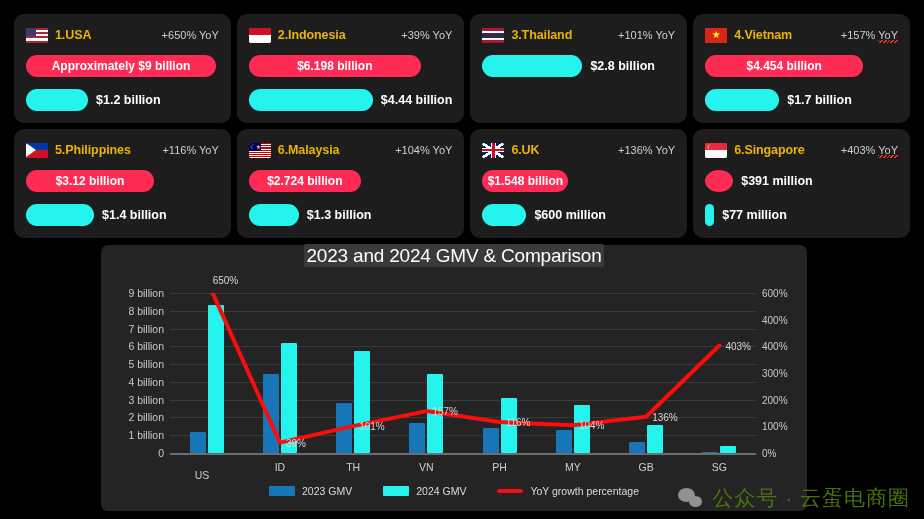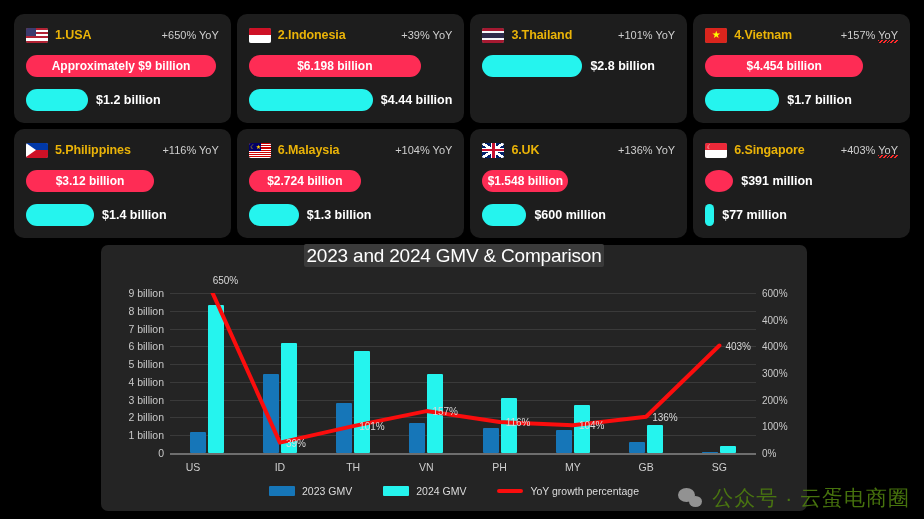--- a/index.html
+++ b/index.html
@@ -356,21 +356,21 @@
           <div class="pctlab" style="left: 42.625px; top: -18.3333px;">650%</div>
           <div class="pctlab" style="left: 115.875px; top: 144.6px;">39%</div>
           <div class="pctlab" style="left: 189.125px; top: 128.067px;">101%</div>
           <div class="pctlab" style="left: 262.375px; top: 113.133px;">157%</div>
           <div class="pctlab" style="left: 335.625px; top: 124.067px;">116%</div>
           <div class="pctlab" style="left: 408.875px; top: 127.267px;">104%</div>
           <div class="pctlab" style="left: 482.125px; top: 118.733px;">136%</div>
           <div class="pctlab" style="left: 555.375px; top: 47.5333px;">403%</div>
         </div>
       <div class="xlabels">
-          <div class="xlab" style="left: 23px;">US</div>
+          <div class="xlab" style="left: 32px; margin-top: 8px;">US</div>
           <div class="xlab" style="left: 109.875px;">ID</div>
           <div class="xlab" style="left: 183.125px;">TH</div>
           <div class="xlab" style="left: 256.375px;">VN</div>
           <div class="xlab" style="left: 329.625px;">PH</div>
           <div class="xlab" style="left: 402.875px;">MY</div>
           <div class="xlab" style="left: 476.125px;">GB</div>
           <div class="xlab" style="left: 549.375px;">SG</div>
         </div>
     </div>
     <div class="ylabels">

